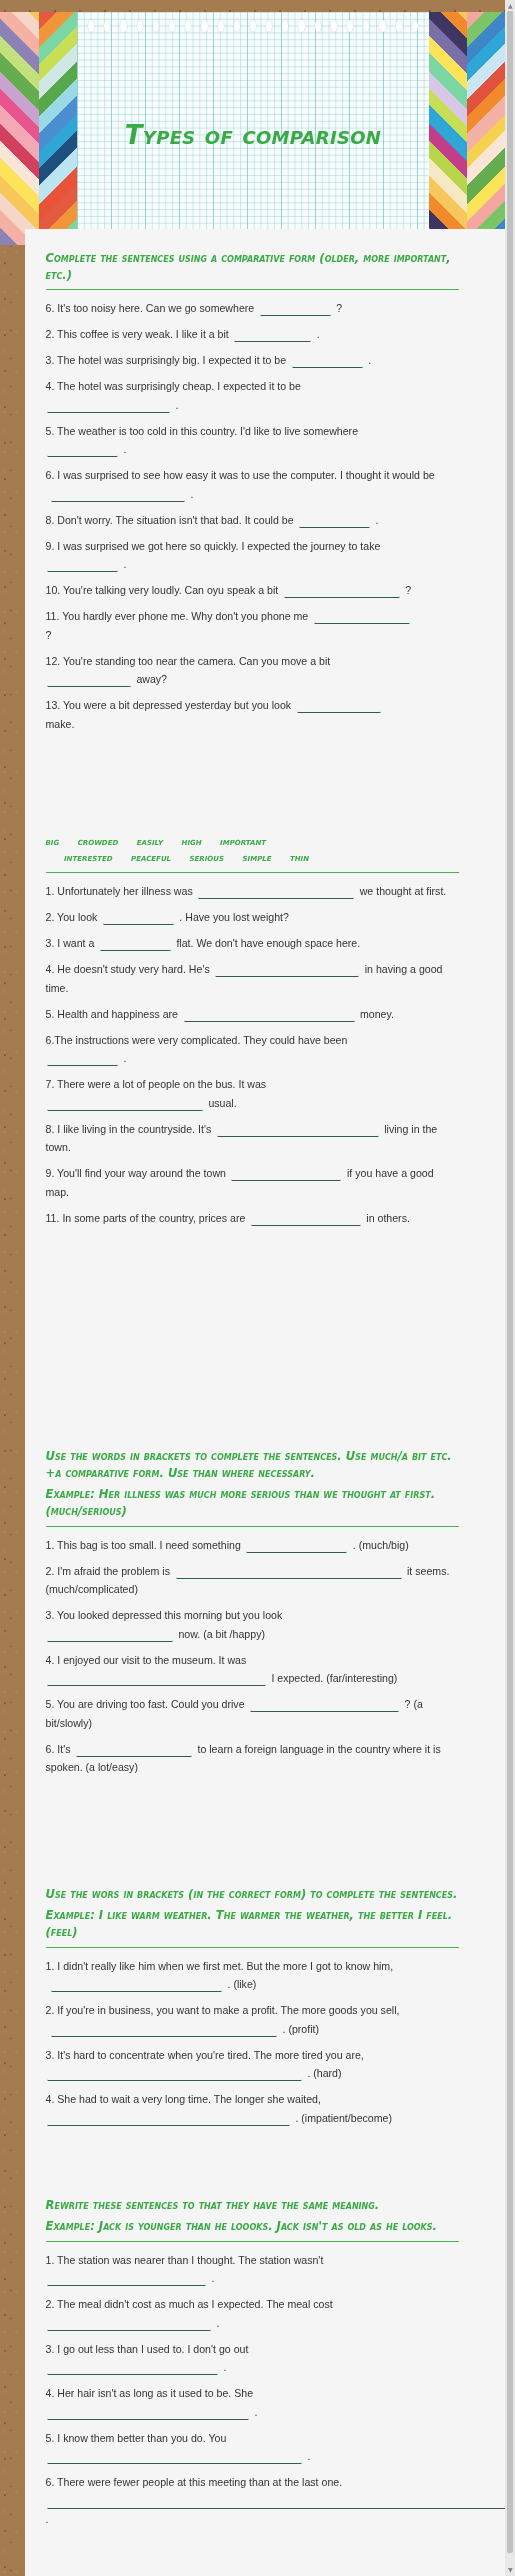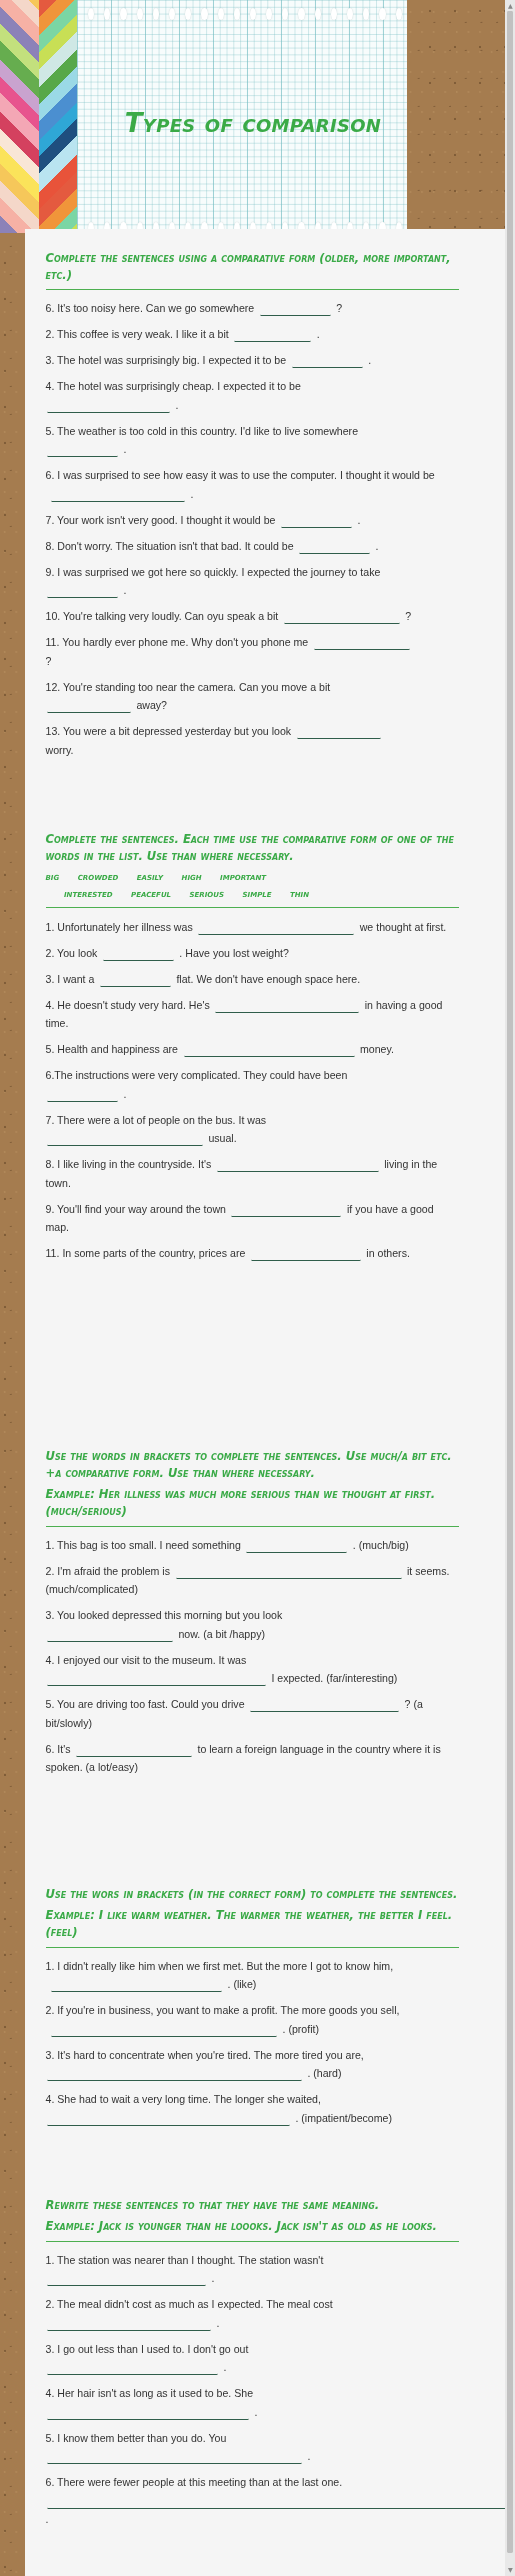--- a/index.html
+++ b/index.html
@@ -7,21 +7,21 @@
     width: 515px; height: 2576px; overflow: hidden; position: relative;
     background: #a57c4f;
     background-image:
       radial-gradient(circle at 20% 30%, rgba(60,35,15,0.35) 0 1px, transparent 1.4px),
       radial-gradient(circle at 70% 80%, rgba(60,35,15,0.30) 0 0.7px, transparent 1px),
       radial-gradient(circle at 40% 60%, rgba(200,160,110,0.35) 0 0.7px, transparent 1px);
     background-size: 25px 36px, 15.7px 28px, 11.6px 20px;
     font-family: "DejaVu Sans", sans-serif;
   }
   .header {
-    position: absolute; left: 0; top: 0; width: 407px; height: 233px; overflow: hidden;
+    position: absolute; left: 0; top: 12px; width: 505px; height: 233px; overflow: hidden;
   }
   .chev {
     position: absolute; top: 0; height: 233px; width: 77px;
     background:
       repeating-linear-gradient(135deg,
         #7a6fa6 0 12.3px, #f2a394 12.3px 25px, #e9573f 25px 37px, #f4c98f 37px 49px,
         #f08a2d 49px 62px, #7bd3a1 62px 74px, #b7d64a 74px 86px, #f7e55a 86px 99px,
         #f9d9c8 99px 111px, #c53d5e 111px 123px, #5a9f47 123px 136px, #9fd9e8 136px 148px,
         #e34f8c 148px 160px, #3fa3d6 160px 173px, #2d4f7c 173px 185px, #d8c8e8 185px 197px);
   }
@@ -179,31 +179,29 @@
   <div class="section" style="top:20.5px;">
     <div class="sec-title">Complete the sentences using a comparative form (older, more important, etc.)</div>
     <div class="divider"></div>
 
     <div class="q"><span>6. It's too noisy here. Can we go somewhere</span><span class="blank" style="width:71px"></span><span>?</span></div>
     <div class="q"><span>2. This coffee is very weak. I like it a bit</span><span class="blank" style="width:77px"></span><span>.</span></div>
     <div class="q"><span>3. The hotel was surprisingly big. I expected it to be</span><span class="blank" style="width:71px"></span><span>.</span></div>
     <div class="q"><span>4. The hotel was surprisingly cheap. I expected it to be</span><br><span class="blank first" style="width:123px"></span><span>.</span></div>
     <div class="q"><span>5. The weather is too cold in this country. I'd like to live somewhere</span><br><span class="blank first" style="width:71px"></span><span>.</span></div>
     <div class="q"><span>6. I was surprised to see how easy it was to use the computer. I thought it would be</span><span class="blank" style="width:134px"></span><span>.</span></div>
-    <div class="q"><span>7. Your work isn't very good. I thought it would be</span><span class="blank" style="width:71px"></span><span>.</span></div>
     <div class="q"><span>8. Don't worry. The situation isn't that bad. It could be</span><span class="blank" style="width:71px"></span><span>.</span></div>
     <div class="q"><span>9. I was surprised we got here so quickly. I expected the journey to take</span><br><span class="blank first" style="width:71px"></span><span>.</span></div>
     <div class="q"><span>10. You're talking very loudly. Can oyu speak a bit</span><span class="blank" style="width:116px"></span><span>?</span></div>
     <div class="q"><span>11. You hardly ever phone me. Why don't you phone me</span><span class="blank" style="width:96px"></span><br><span>?</span></div>
     <div class="q"><span>12. You're standing too near the camera. Can you move a bit</span><br><span class="blank first" style="width:84px"></span><span>away?</span></div>
-    <div class="q"><span>13. You were a bit depressed yesterday but you look</span><span class="blank" style="width:84px"></span><br><span>worry.</span></div>
+    <div class="q"><span>13. You were a bit depressed yesterday but you look</span><span class="blank" style="width:84px"></span><br><span>make.</span></div>
   </div>
 
   <div class="section" style="top:602px;">
-    <div class="sec-title"><span>Complete the sentences. Each time use the </span><b>comparative</b><span> form of one of the words in the list. Use </span><b>than</b><span> where necessary.</span></div>
     <div class="wordlist">
       <span>big</span> <span>crowded</span> <span>easily</span> <span>high</span> <span>important</span><br>&nbsp;<span>interested</span> <span>peaceful</span> <span>serious</span> <span>simple</span> <span>thin</span>
     </div>
     <div class="divider"></div>
 
     <div class="q"><span>1. Unfortunately her illness was</span><span class="blank" style="width:156px"></span><span>we thought at first.</span></div>
     <div class="q"><span>2. You look</span><span class="blank" style="width:71px"></span><span>. Have you lost weight?</span></div>
     <div class="q"><span>3. I want a</span><span class="blank" style="width:71px"></span><span>flat. We don't have enough space here.</span></div>
     <div class="q"><span>4. He doesn't study very hard. He's</span><span class="blank" style="width:144px"></span><span>in having a good time.</span></div>
     <div class="q"><span>5. Health and happiness are</span><span class="blank" style="width:171px"></span><span>money.</span></div>

